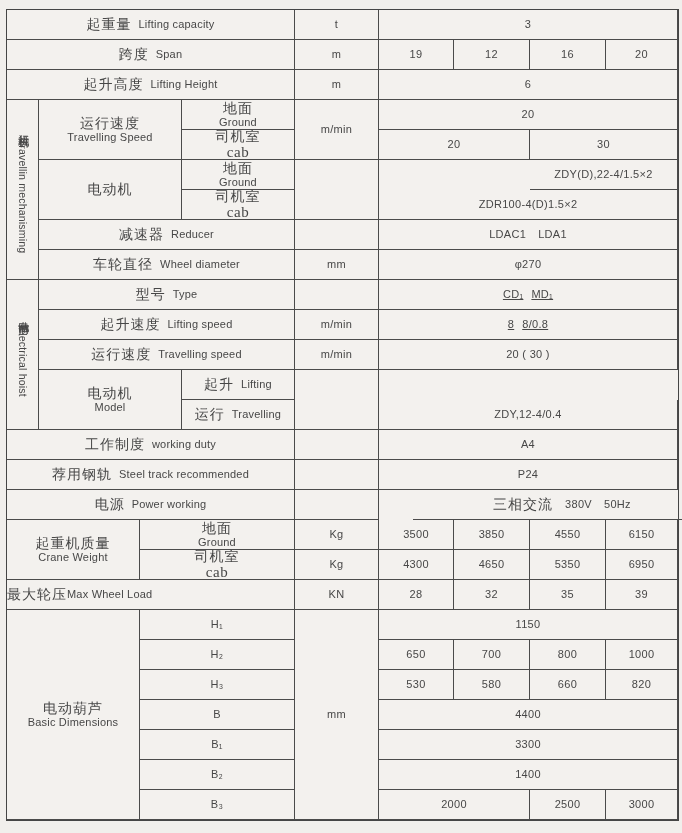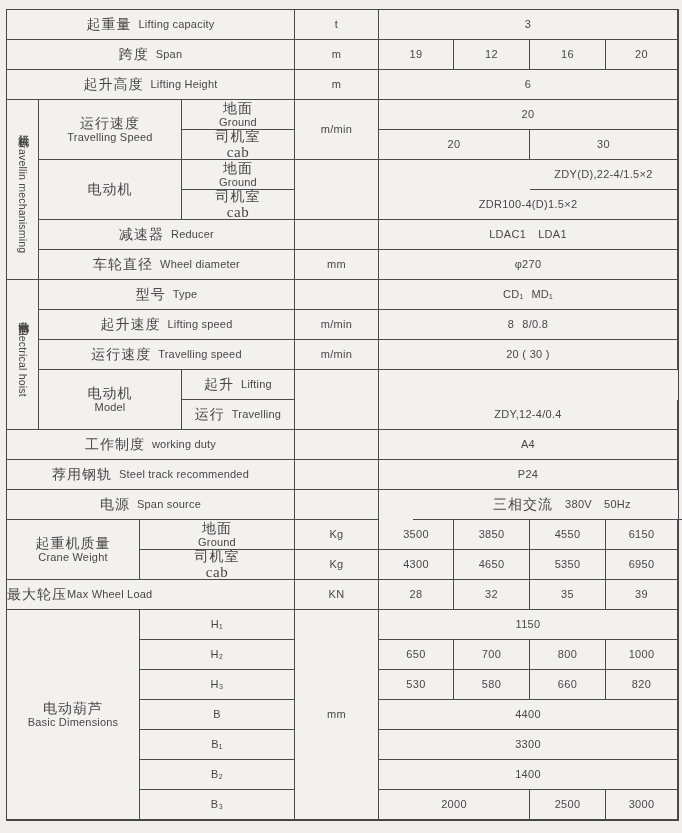--- a/index.html
+++ b/index.html
@@ -26,21 +26,21 @@
     font-size:11px;line-height:1.15;
     overflow:hidden;white-space:nowrap;
   }
   .stack{flex-direction:column;}
   .inline{gap:7px;}
   .zh{font-family:"DejaVu Serif","Liberation Serif",serif;font-size:14px;letter-spacing:1px;}
   .en{font-size:11px;letter-spacing:.2px;}
   .cabtxt{font-family:"Liberation Serif","DejaVu Serif",serif;font-size:15px;letter-spacing:.5px;}
   .num{font-size:11px;letter-spacing:.3px;}
   .pair{gap:12px;}
-  .pair-mid{gap:8px;}
+  .pair-mid{gap:8px;text-decoration:underline;}
   .pair-wide{gap:36px;}
   .vcell{
     writing-mode:vertical-lr;text-orientation:mixed;
     font-size:10.5px;letter-spacing:1px;
   }
   .vcell .en{margin-top:10px;font-size:10.5px;}
   .vcell .zh{font-size:11px;}
   .shift-right{transform:translateX(34px);}
   .leftblock{width:132px;text-align:center;display:flex;flex-direction:row;align-items:center;}
 </style>
@@ -183,21 +183,21 @@
 
   <div class="c inline" style="grid-row:16;grid-column:1/span 4">
     <span class="zh">荐用钢轨</span>
     <span class="en">Steel track recommended</span>
   </div>
   <div class="c" style="grid-row:16;grid-column:5"></div>
   <div class="c num" style="grid-row:16;grid-column:6/span 4">P24</div>
 
   <div class="c inline" style="grid-row:17;grid-column:1/span 4">
     <span class="zh">电源</span>
-    <span class="en">Span source</span>
+    <span class="en">Power working</span>
   </div>
   <div class="c" style="grid-row:17;grid-column:5"></div>
   <div class="c num pair shift-right" style="grid-row:17;grid-column:6/span 4">
     <span class="zh">三相交流</span>
     <span>380V</span>
     <span>50Hz</span>
   </div>
 
   <div class="c stack" style="grid-row:18/span 2;grid-column:1/span 2">
     <span class="zh">起重机质量</span>

